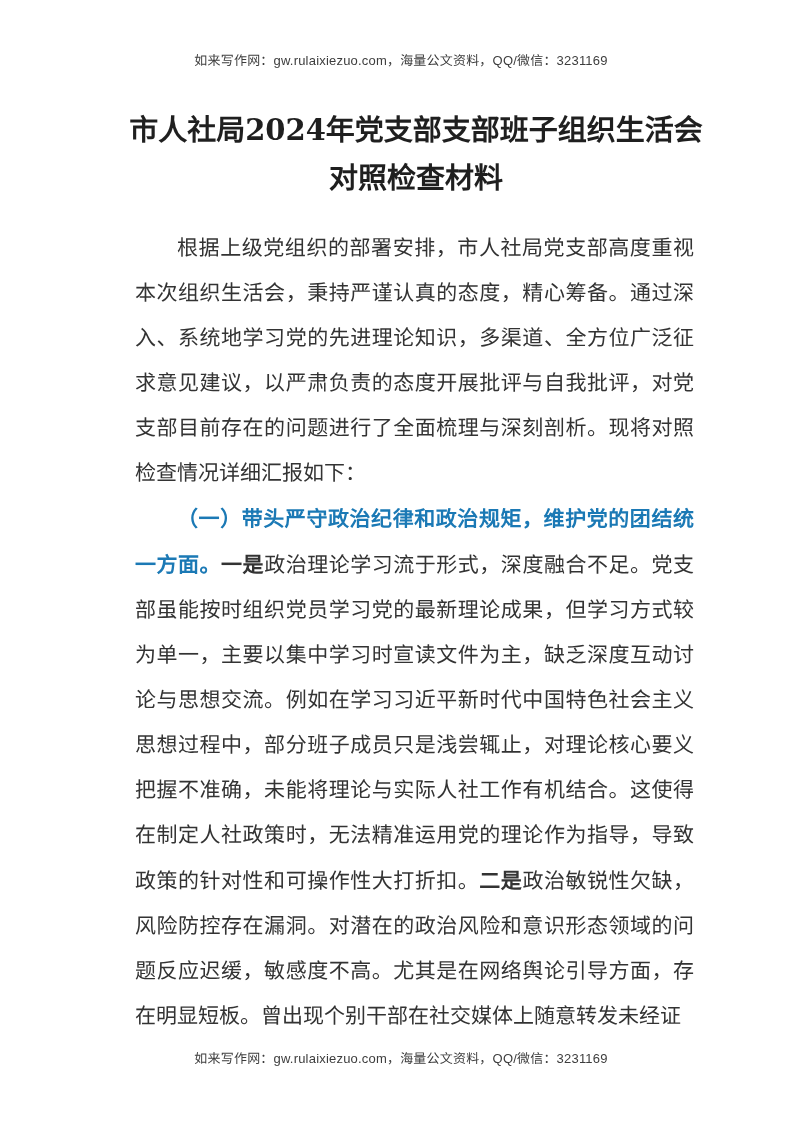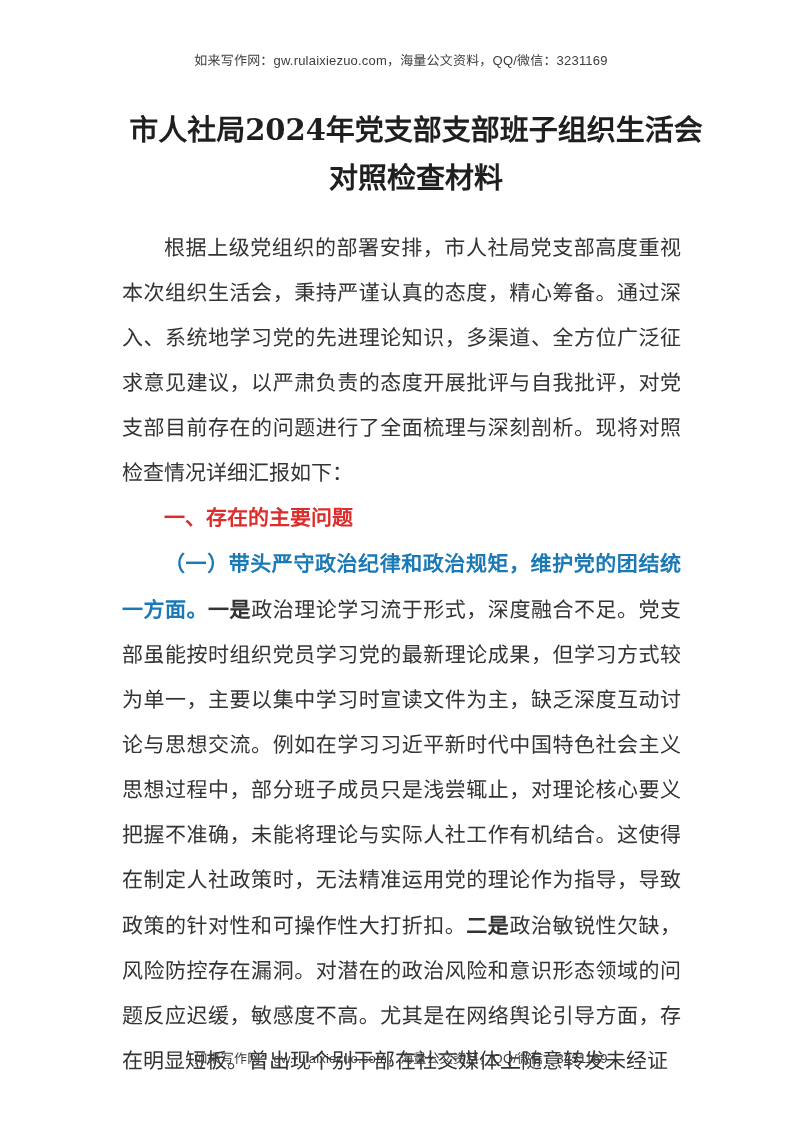--- a/index.html
+++ b/index.html
@@ -40,21 +40,21 @@
     text-align:center;
     font-family:"DejaVu Serif","Liberation Serif",serif;
     font-weight:bold;
     font-size:29px;
     line-height:48px;
     color:var(--title-color);
   }
   .doc-body{
     position:absolute;
     top:226px;
-    left:122px;
+    left:135px;
     width:559px;
     font-size:21px;
     line-height:45px;
     color:var(--body-color);
   }
   .para{
     margin:0;
     text-indent:2em;
     text-align:justify;
   }
@@ -78,21 +78,20 @@
 <div class="page">
 
   <div class="watermark top">如来写作网：gw.rulaixiezuo.com，海量公文资料，QQ/微信：3231169</div>
 
   <h1 class="doc-title">市人社局2024年党支部支部班子组织生活会对照检查材料</h1>
 
   <div class="doc-body">
 
     <p class="para">根据上级党组织的部署安排，市人社局党支部高度重视本次组织生活会，秉持严谨认真的态度，精心筹备。通过深入、系统地学习党的先进理论知识，多渠道、全方位广泛征求意见建议，以严肃负责的态度开展批评与自我批评，对党支部目前存在的问题进行了全面梳理与深刻剖析。现将对照检查情况详细汇报如下：</p>
 
-    <p class="para heading-red">一、存在的主要问题</p>
 
     <p class="para"><span class="blue-bold">（一）带头严守政治纪律和政治规矩，维护党的团结统一方面。</span><span class="bold">一是</span><span>政治理论学习流于形式，深度融合不足。党支部虽能按时组织党员学习党的最新理论成果，但学习方式较为单一，主要以集中学习时宣读文件为主，缺乏深度互动讨论与思想交流。例如在学习习近平新时代中国特色社会主义思想过程中，部分班子成员只是浅尝辄止，对理论核心要义把握不准确，未能将理论与实际人社工作有机结合。这使得在制定人社政策时，无法精准运用党的理论作为指导，导致政策的针对性和可操作性大打折扣。</span><span class="bold">二是</span><span>政治敏锐性欠缺，风险防控存在漏洞。对潜在的政治风险和意识形态领域的问题反应迟缓，敏感度不高。尤其是在网络舆论引导方面，存在明显短板。曾出现个别干部在社交媒体上随意转发未经证</span></p>
 
   </div>
 
   <div class="watermark bottom">如来写作网：gw.rulaixiezuo.com，海量公文资料，QQ/微信：3231169</div>
 
 </div>
 
 </body></html>

